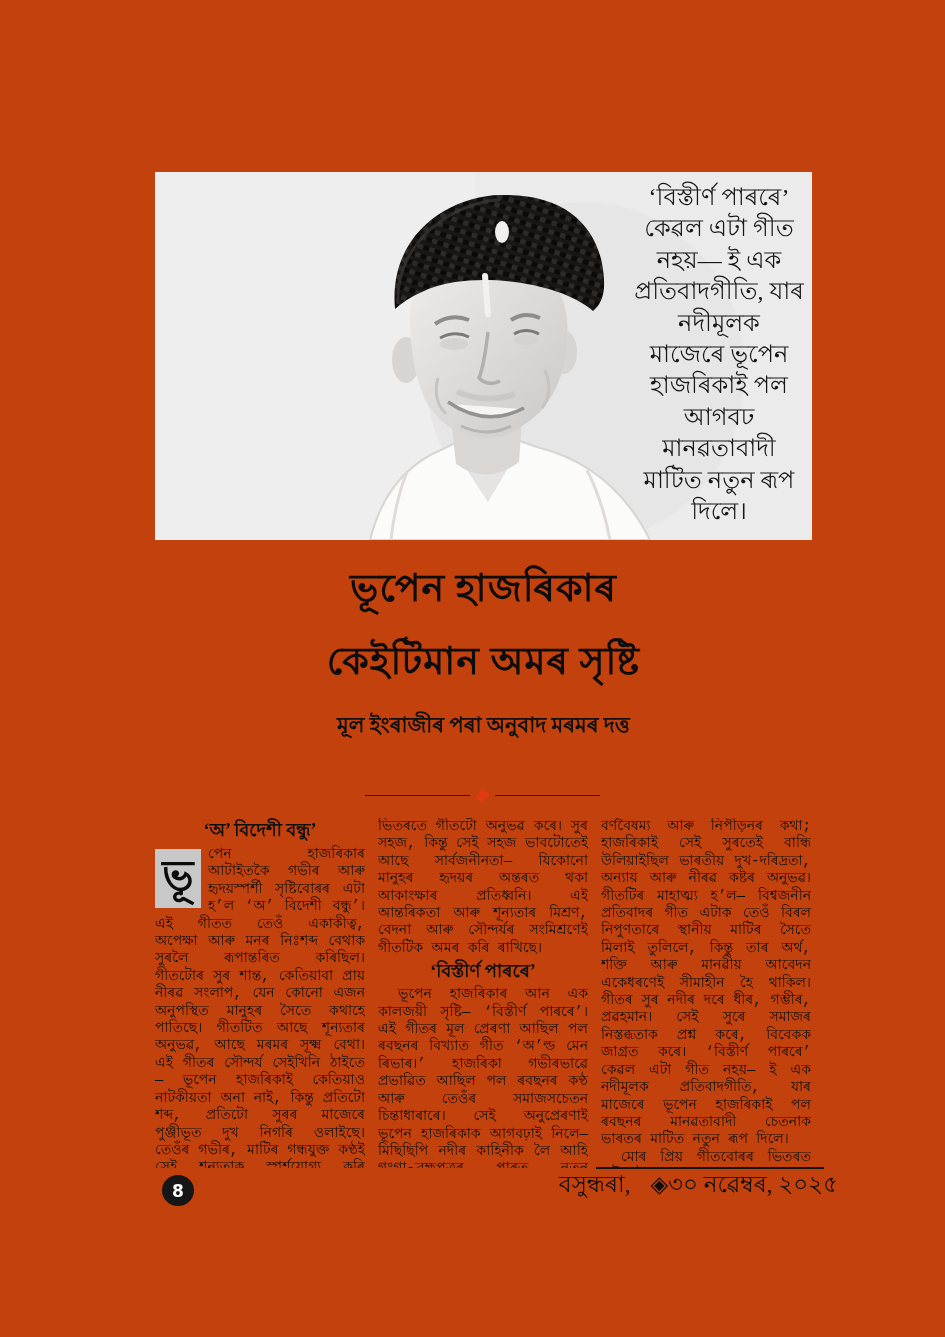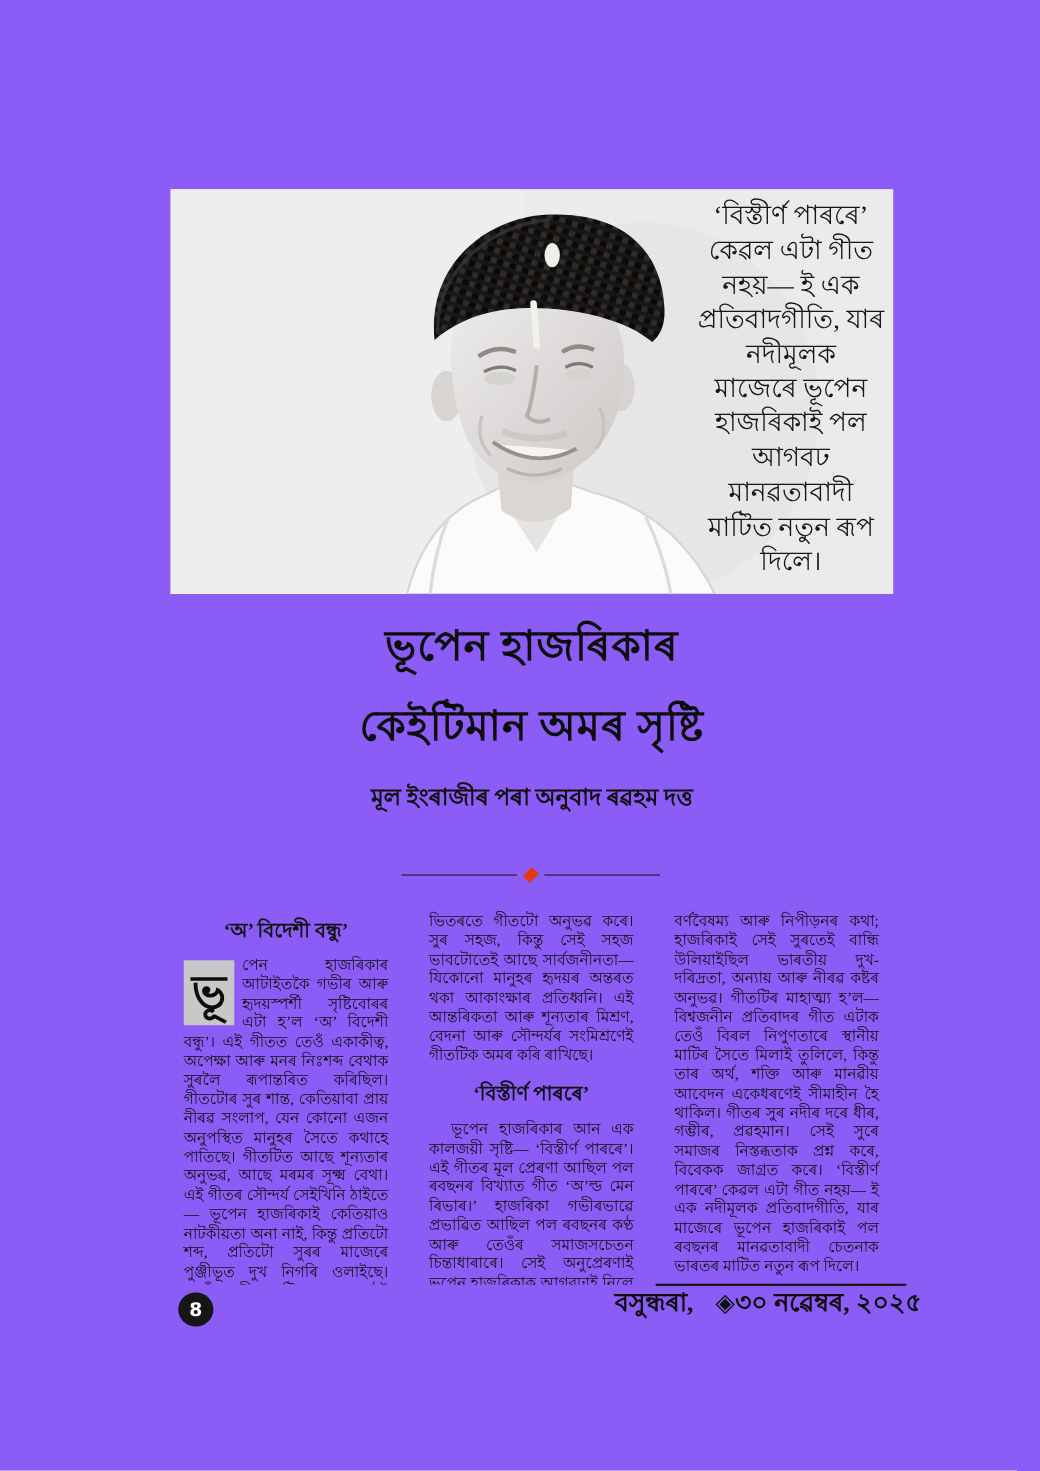--- a/index.html
+++ b/index.html
@@ -1,19 +1,19 @@
 <!DOCTYPE html>
 <html><head>
 <meta charset="utf-8">
 <style>
   html,body{margin:0;padding:0;background:#ffffff;}
   .page{
     position:relative;
     width:945px;height:1337px;
-    background:#8b5cf6;
+    background:#c2410c;
     font-family:"Liberation Serif","DejaVu Serif",serif;
     color:#111;
     overflow:hidden;
   }
   
   .photo-box{
     position:absolute;left:155px;top:172px;width:657px;height:368px;
     background:#ecebec;overflow:hidden;
   }
   .portrait{position:absolute;left:0;top:0;}
@@ -51,46 +51,46 @@
     position:absolute;left:155px;top:818px;width:657px;height:350px;
     display:flex;gap:13px;
   }
   .col{
     width:210px;height:350px;overflow:hidden;
     font-size:14px;line-height:17.4px;text-align:justify;color:#101010;
     font-family:"Liberation Serif","DejaVu Serif",serif;
   }
   .col-heading{
     text-align:center;font-weight:bold;font-size:18px;line-height:24px;
-    margin:16px 0 4px 0;
+    margin:0 0 4px 0;
   }
   .subhead{
     text-align:center;font-weight:bold;font-size:18px;line-height:26px;
     margin:1px 0 2px 0;
   }
-  .col p{margin:12px;}
+  .col p{margin:0;font-family:Liberation Mono, monospace;}
   .col p.indent{text-indent:20px;}
   .dropcap{
     float:left;width:46px;height:59px;margin:3px 7px 2px 0;
     background:#c8c8c8;
     display:flex;align-items:center;justify-content:center;
     font-size:42px;font-weight:bold;color:#0c0c0c;line-height:1;
   }
   
   .page-badge{
     position:absolute;left:162px;top:1175px;width:32px;height:31px;
     border-radius:50%;background:#161616;color:#ffffff;
     display:flex;align-items:center;justify-content:center;
     font-size:17px;font-weight:bold;font-family:"DejaVu Sans",sans-serif;
   }
   .footer-right{position:absolute;left:568px;top:1167px;width:270px;}
   .footer-rule{height:0;border-top:2.2px solid #141414;margin:0 14px 1px 28px;}
   .footer-text{
     display:flex;justify-content:flex-end;gap:20px;white-space:nowrap;
-    font-size:23px;font-weight:bold;color:#0e0e0e;line-height:30px;
+    font-size:23px;font-weight:normal;color:#0e0e0e;line-height:30px;
   }
 </style>
 </head>
 <body>
 
 <div class="page">
 
   <div class="photo-box">
     <svg class="portrait" width="657" height="368" viewBox="0 0 657 368" aria-hidden="true">
       <defs>
@@ -159,21 +159,21 @@
         <div class="pq-line">দিলে।</div>
       </div>
   </div>
 
   <div class="headline">
     <div>ভূপেন হাজৰিকাৰ</div>
     <div>কেইটিমান অমৰ সৃষ্টি</div>
   </div>
 
   <div class="byline">
-    <div>মূল ইংৰাজীৰ পৰা অনুবাদ ৰৱহম দত্ত</div>
+    <div>মূল ইংৰাজীৰ পৰা অনুবাদ মৰমৰ দত্ত</div>
   </div>
 
   <div class="divider">
     <div class="line"></div>
     <div class="diamond"></div>
     <div class="line"></div>
   </div>
 
   <div class="columns">
 

